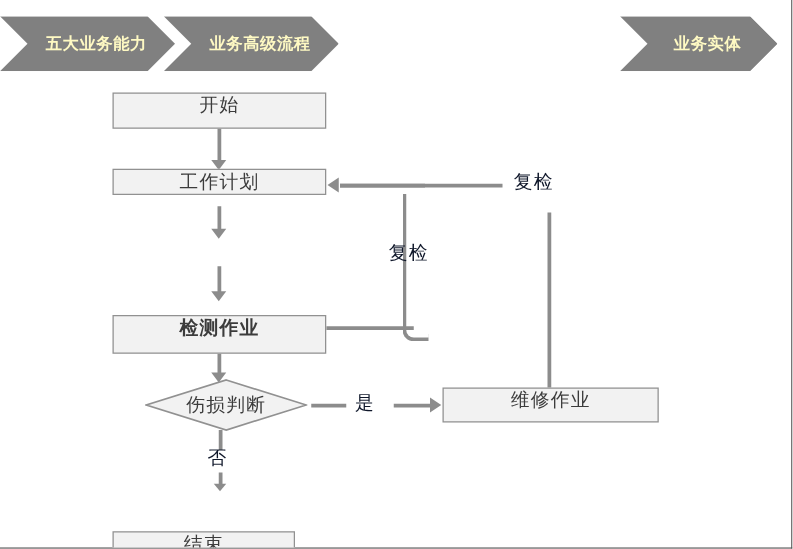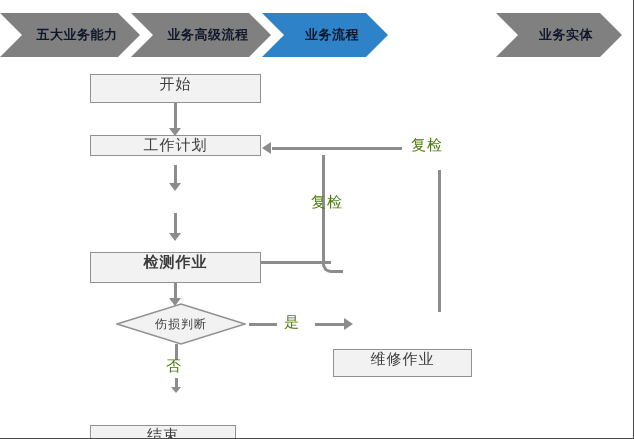--- a/index.html
+++ b/index.html
@@ -27,21 +27,21 @@
     width: 634px;
     height: 44px;
   }
   .chev {
     position: absolute;
     top: 0;
     height: 44px;
     display: flex;
     align-items: center;
     justify-content: center;
-    color: #0f172a;
+    color: #fef9c3;
     font-size: 13px;
     font-weight: bold;
     letter-spacing: 0.5px;
     -webkit-clip-path: polygon(0 0, calc(100% - 22px) 0, 100% 50%, calc(100% - 22px) 100%, 0 100%, 22px 50%);
     clip-path: polygon(0 0, calc(100% - 22px) 0, 100% 50%, calc(100% - 22px) 100%, 0 100%, 22px 50%);
   }
   .chev.gray { background: #808080; }
   .chev.blue { background: #2e82c8; }
   .chev span { padding-left: 14px; }
 
@@ -67,21 +67,21 @@
     justify-content: center;
   }
   .diamond-shape {
     position: absolute;
     left: 0; top: 0;
     width: 100%; height: 100%;
   }
   .diamond-label {
     position: relative;
     color: #3c3c3c;
-    font-size: 12px;
+    font-size: 15px;
     letter-spacing: 1px;
     z-index: 2;
   }
 
   
   .vline {
     position: absolute;
     width: 3px;
     background: #8c8c8c;
   }
@@ -122,41 +122,38 @@
   }
   .elbow.bl {
     border-top: none;
     border-right: none;
     border-bottom-left-radius: 9px;
   }
 
   
   .flabel {
     position: absolute;
-    color: #4d7c0f;
+    color: #0f172a;
     font-size: 15px;
     letter-spacing: 1px;
     white-space: nowrap;
   }
 </style>
 </head>
 <body>
 
 <div id="page">
 
   <div id="breadcrumb">
     <div class="chev gray" style="left:0px;width:140px;">
       <span>五大业务能力</span>
     </div>
     <div class="chev gray" style="left:131px;width:140px;justify-content:center;">
       <span>业务高级流程</span>
     </div>
-    <div class="chev blue" style="left:262px;width:126px;">
-      <span>业务流程</span>
-    </div>
     <div class="chev gray" style="left:496px;width:126px;">
       <span>业务实体</span>
     </div>
   </div>
 
   <div class="vline" style="left:174px;top:102px;height:28px;"></div>
   <div class="arrow-down" style="left:169px;top:128px;"></div>
 
   <div class="vline" style="left:174px;top:165px;height:20px;"></div>
   <div class="arrow-down" style="left:169px;top:183px;"></div>
@@ -196,21 +193,21 @@
     <span>检测作业</span>
   </div>
 
   <div class="diamond-wrap" style="left:116px;top:303px;width:130px;height:42px;">
     <svg class="diamond-shape" viewBox="0 0 130 42" preserveAspectRatio="none">
       <polygon points="65,1 129,21 65,41 1,21" fill="#f2f2f2" stroke="#919191" stroke-width="1.4"></polygon>
     </svg>
     <span class="diamond-label">伤损判断</span>
   </div>
 
-  <div class="node" style="left:333px;top:310px;width:139px;height:28px;margin-top:39px;">
+  <div class="node" style="left:354px;top:310px;width:173px;height:28px;">
     <span>维修作业</span>
   </div>
 
   <div class="node" style="left:90px;top:377px;width:146px;height:28px;margin-top:48px;">
     <span>结束</span>
   </div>
 
   <div class="flabel" style="left:311px;top:193px;">复检</div>
 
   <div class="flabel" style="left:411px;top:136px;">复检</div>

